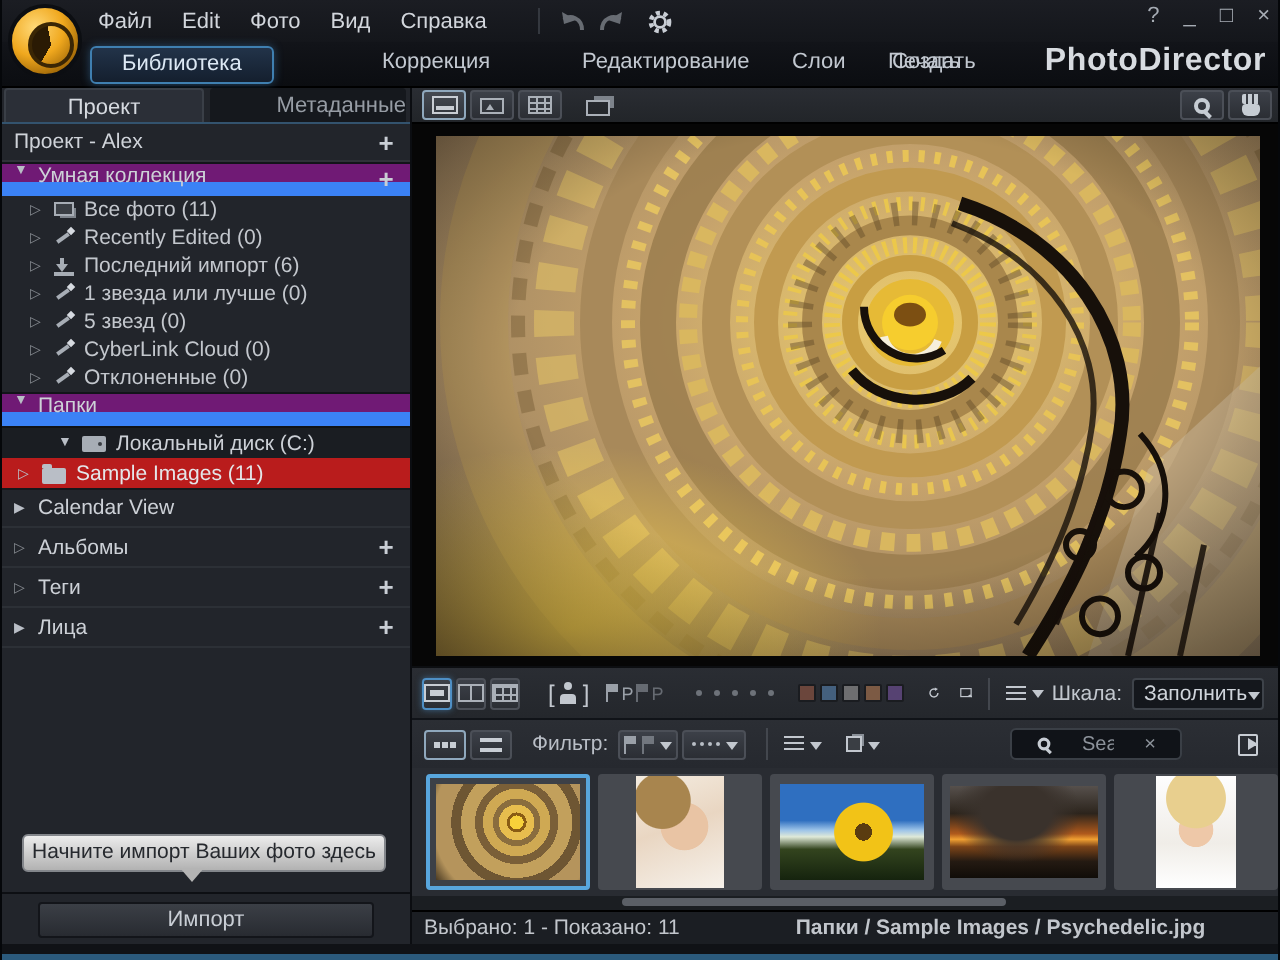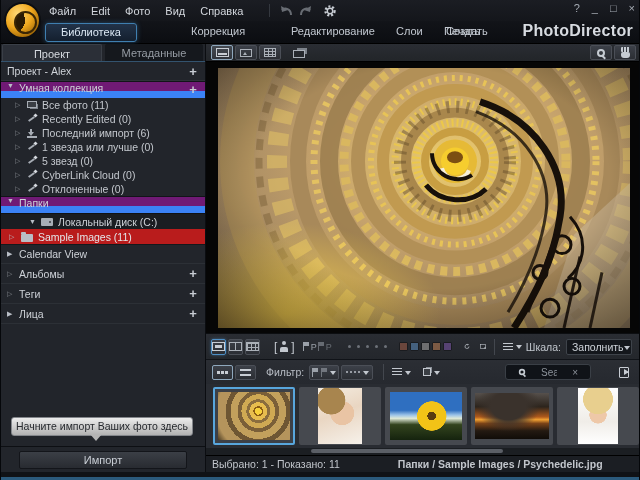--- a/index.html
+++ b/index.html
@@ -28,21 +28,21 @@
   .mtab{position:absolute;top:4px;font-size:11px;color:#c2c8d0;cursor:default;}
   .mtab-lib{left:44px;top:2px;padding:2px 15px 3px;border:1px solid #3f7fb0;border-radius:3px;
     background:linear-gradient(#223349,#141f2e);color:#dce8f4;box-shadow:0 0 5px rgba(70,140,200,.45);}
   .brand{position:absolute;right:8px;top:1px;font-size:16px;font-weight:700;color:#d7dbe0;letter-spacing:.3px;}
 
   
   .sidebar{position:absolute;left:0;top:44px;width:205px;height:428px;background:#22252b;border-right:1px solid #0b0d11;}
   .side-tabs{display:flex;height:18px;border-bottom:1px solid #33536e;}
   .stab{flex:1;text-align:center;font-size:11px;line-height:18px;cursor:default;}
   .stab-on{background:#2b2f37;color:#d6dae0;border:1px solid #3a3f47;border-bottom:none;border-radius:2px 2px 0 0;margin:0 1px;}
-  .stab-off{background:#15181d;color:#969ca4;border-radius:2px 2px 0 0;margin:0 2px;}
+  .stab-off{background:#15181d;color:#969ca4;border-radius:2px 2px 0 0;margin:0 2px;text-align:right;}
   .shead{height:19px;display:flex;align-items:center;padding:0 6px;border-bottom:1px solid #2e3238;color:#cfd3d9;font-size:10.5px;}
   .sect{height:17px;display:flex;padding:0 6px;background:#701a75;border-top:1px solid #121419;border-bottom:7px solid #3b82f6;color:#cdd1d7;font-size:10.5px;}
   .sect2{height:20px;display:flex;align-items:center;padding:0 6px;border-bottom:1px solid #2c3036;color:#cdd1d7;font-size:10.5px;background:transparent;}
   .titem{height:14px;display:flex;align-items:center;padding:0 6px 0 14px;color:#c3c7cd;font-size:10.5px;}
   .drive-row{height:16px;background:#1a1d22;border-top:1px solid #101215;padding-left:28px;color:#ccd0d6;}
   .sel-row{height:15px;background:#b91c1c;padding-left:8px;color:#e4e6e9;}
   .arr{width:12px;font-size:7px;color:#b9bec6;flex:none;}
   .arr-dim{color:#84898f;}
   .grow{flex:1;}
   .plus{font-size:13px;color:#c9ced5;font-weight:bold;width:12px;text-align:center;flex:none;cursor:default;}

